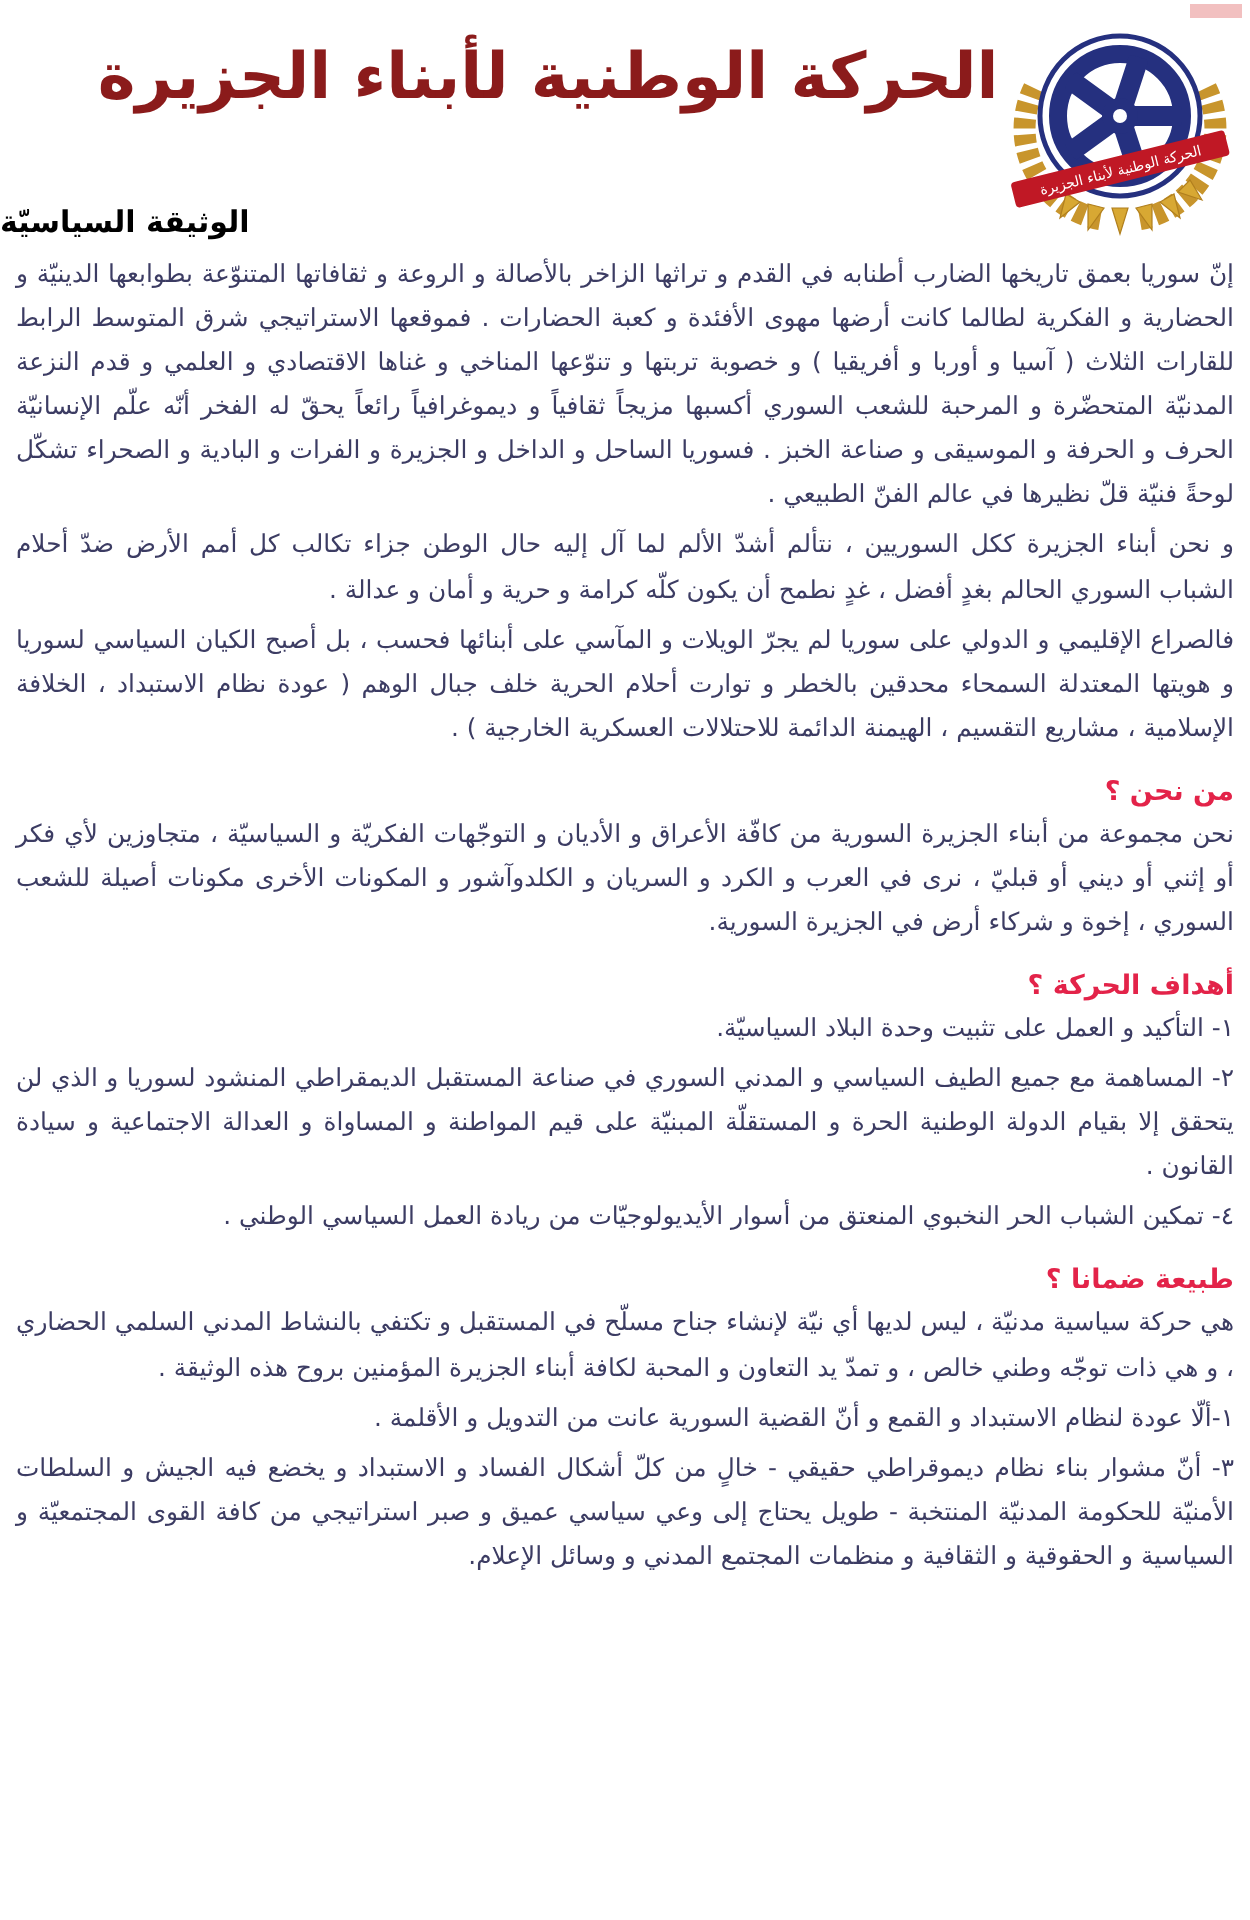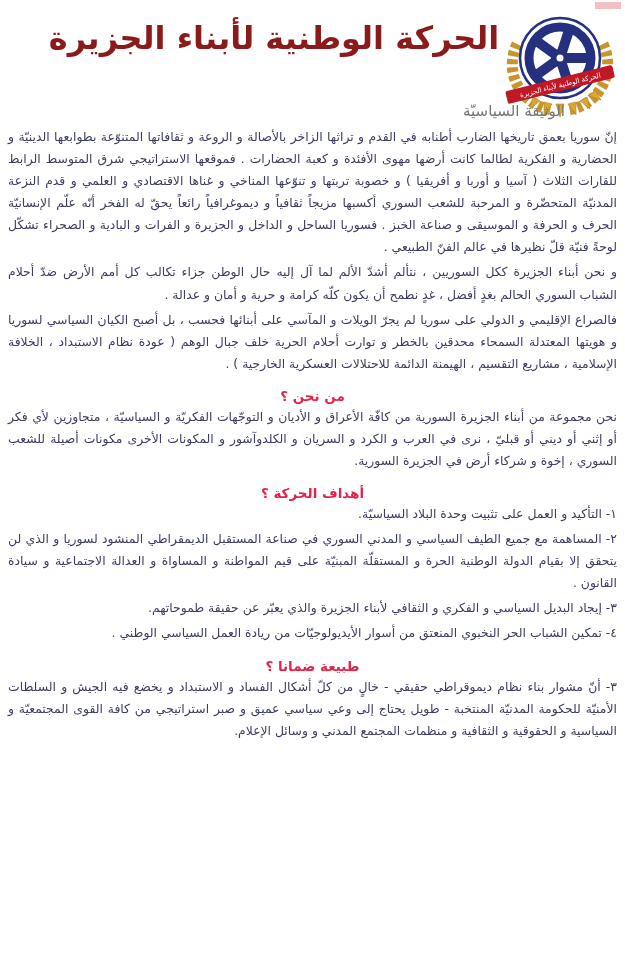--- a/index.html
+++ b/index.html
@@ -15,32 +15,32 @@
   }
   
   .header{position:relative;height:120px;}
   .logo{position:absolute;top:6px;right:6px;width:118px;height:112px;}
   h1.title{
     position:absolute;top:20px;left:48px;width:452px;margin:0;
     text-align:center;font-size:32px;line-height:1.15;font-weight:bold;
     color:#8b1b1b;letter-spacing:-1px;
   }
   .subtitle{
-    position:absolute;bottom:0;left:0;right:60px;text-align:right;
-    font-size:15px;font-weight:normal;color:#737373;
+    position:absolute;bottom:0;left:0;right:60px;text-align:left;
+    font-size:15px;font-weight:bold;color:#000000;
   }
   
   .content{padding:6px 8px 0 8px;color:#3c3c63;}
   p.para,.li,.lead{
     margin:0 0 3px 0;font-size:12.4px;line-height:1.78;text-align:justify;
     text-justify:inter-word;
   }
   .sec-title{
     margin:13px 0 2px 0;font-size:13.5px;font-weight:bold;color:#e32349;
-    text-align:center;
+    text-align:right;
   }
 </style>
 </head>
 <body>
 
 <div class="page">
 
   <div class="corner-mark"></div>
 
   <div class="header">
@@ -102,21 +102,22 @@
     <p class="para">إنّ سوريا بعمق تاريخها الضارب أطنابه في القدم و تراثها الزاخر بالأصالة و الروعة و ثقافاتها المتنوّعة بطوابعها الدينيّة و الحضارية و الفكرية لطالما كانت أرضها مهوى الأفئدة و كعبة الحضارات . فموقعها الاستراتيجي شرق المتوسط الرابط للقارات الثلاث ( آسيا و أوربا و أفريقيا ) و خصوبة تربتها و تنوّعها المناخي و غناها الاقتصادي و العلمي و قدم النزعة المدنيّة المتحضّرة و المرحبة للشعب السوري أكسبها مزيجاً ثقافياً و ديموغرافياً رائعاً يحقّ له الفخر أنّه علّم الإنسانيّة الحرف و الحرفة و الموسيقى و صناعة الخبز . فسوريا الساحل و الداخل و الجزيرة و الفرات و البادية و الصحراء تشكّل لوحةً فنيّة قلّ نظيرها في عالم الفنّ الطبيعي .</p>
     <p class="para">و نحن أبناء الجزيرة ككل السوريين ، نتألم أشدّ الألم لما آل إليه حال الوطن جزاء تكالب كل أمم الأرض ضدّ أحلام الشباب السوري الحالم بغدٍ أفضل ، غدٍ نطمح أن يكون كلّه كرامة و حرية و أمان و عدالة .</p>
     <p class="para">فالصراع الإقليمي و الدولي على سوريا لم يجرّ الويلات و المآسي على أبنائها فحسب ، بل أصبح الكيان السياسي لسوريا و هويتها المعتدلة السمحاء محدقين بالخطر و توارت أحلام الحرية خلف جبال الوهم ( عودة نظام الاستبداد ، الخلافة الإسلامية ، مشاريع التقسيم ، الهيمنة الدائمة للاحتلالات العسكرية الخارجية ) .</p>
 
     <div class="sec-title">من نحن ؟</div>
     <p class="para">نحن مجموعة من أبناء الجزيرة السورية من كافّة الأعراق و الأديان و التوجّهات الفكريّة و السياسيّة ، متجاوزين لأي فكر أو إثني أو ديني أو قبليّ ، نرى في العرب و الكرد و السريان و الكلدوآشور و المكونات الأخرى مكونات أصيلة للشعب السوري ، إخوة و شركاء أرض في الجزيرة السورية.</p>
 
     <div class="sec-title">أهداف الحركة ؟</div>
     <div class="li">١- التأكيد و العمل على تثبيت وحدة البلاد السياسيّة.</div>
     <div class="li">٢- المساهمة مع جميع الطيف السياسي و المدني السوري في صناعة المستقبل الديمقراطي المنشود لسوريا و الذي لن يتحقق إلا بقيام الدولة الوطنية الحرة و المستقلّة المبنيّة على قيم المواطنة و المساواة و العدالة الاجتماعية و سيادة القانون .</div>
-    <div class="li">٣- إيجاد البديل السياسي و الفكري و الثقافي لأبناء الجزيرة  والذي يعبّر عن حقيقة طموحاتهم.</div>
     <div class="li">٤- تمكين الشباب الحر النخبوي المنعتق من أسوار الأيديولوجيّات من ريادة العمل السياسي الوطني .</div>
 
     <div class="sec-title">طبيعة ضمانا ؟</div>
+    <p class="para">هي حركة سياسية مدنيّة ، ليس لديها أي نيّة لإنشاء جناح مسلّح في المستقبل و تكتفي بالنشاط المدني السلمي الحضاري ، و هي ذات توجّه وطني خالص ، و تمدّ يد التعاون و المحبة لكافة أبناء الجزيرة المؤمنين بروح هذه الوثيقة .</p>
 
+    <div class="li">١-ألّا عودة لنظام الاستبداد و القمع و أنّ القضية السورية عانت من التدويل و الأقلمة .</div>
     <div class="li">٣- أنّ مشوار بناء نظام ديموقراطي حقيقي - خالٍ من كلّ أشكال الفساد و الاستبداد و يخضع فيه الجيش و السلطات الأمنيّة للحكومة المدنيّة المنتخبة - طويل يحتاج إلى وعي سياسي عميق و صبر استراتيجي من كافة القوى المجتمعيّة و السياسية و الحقوقية و الثقافية و منظمات المجتمع المدني و وسائل الإعلام.</div>
 
   </div>
 </div>
 
 </body></html>

